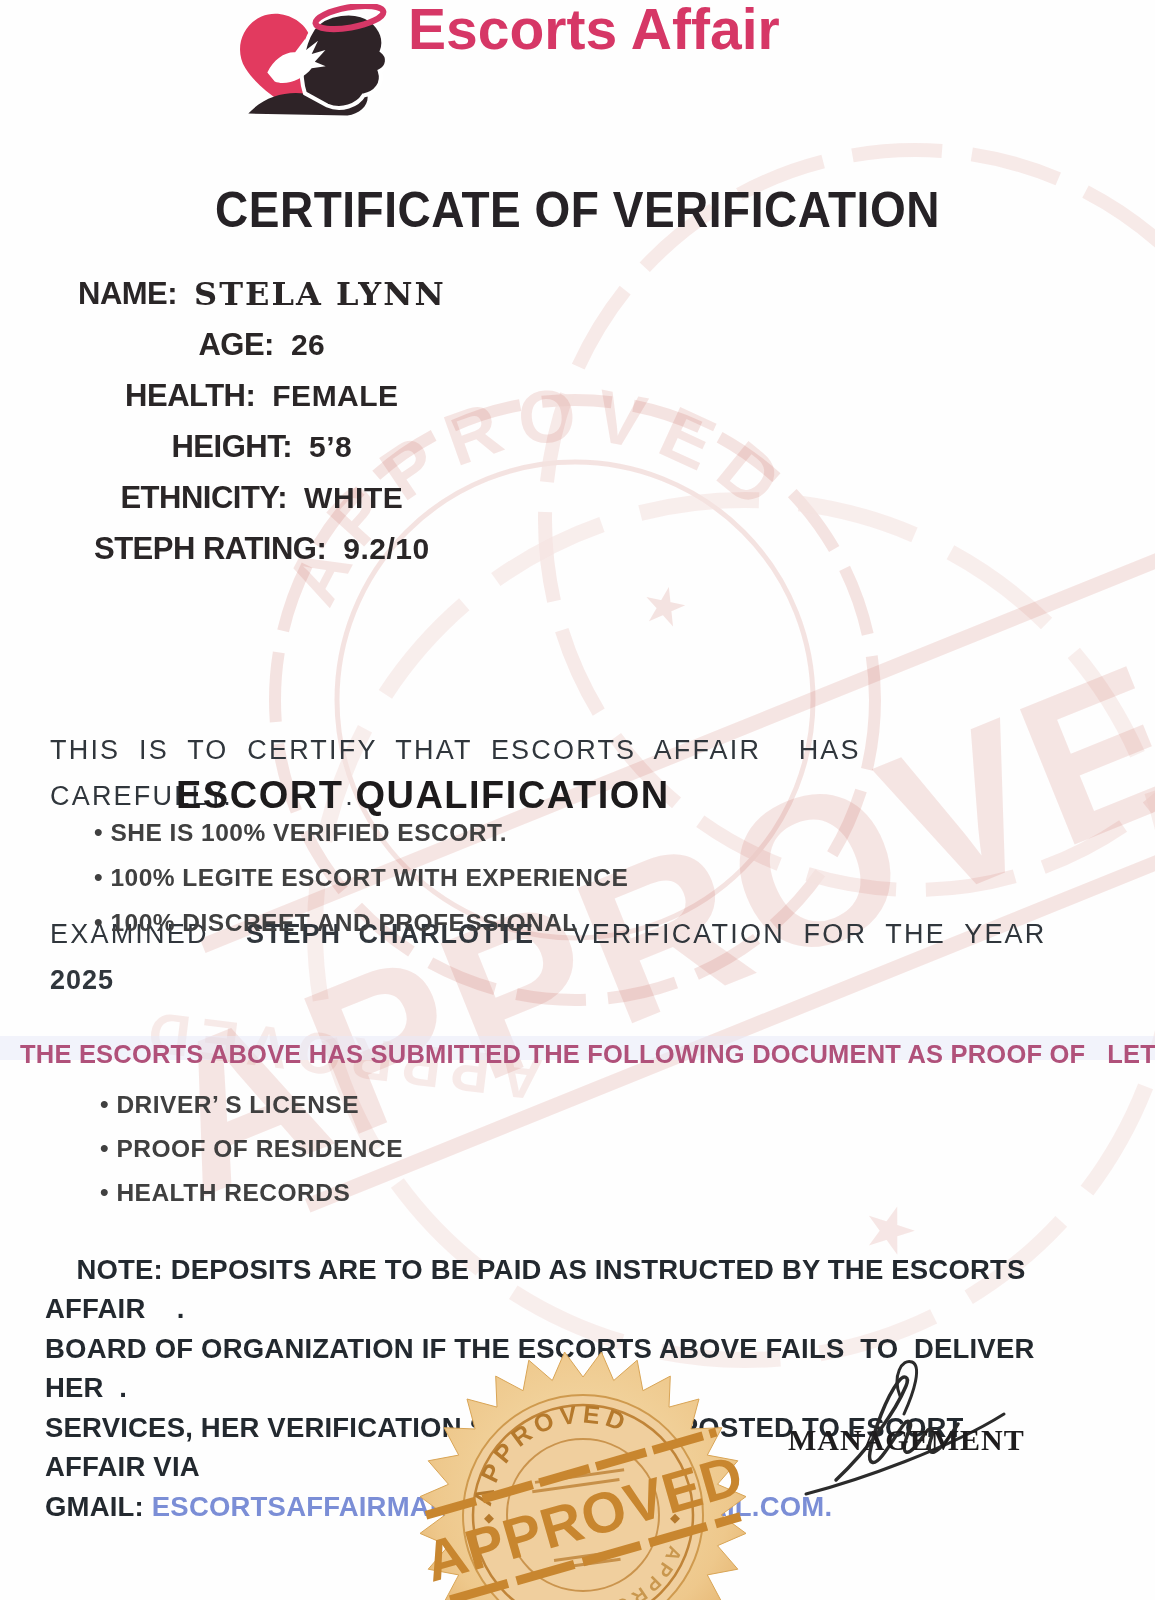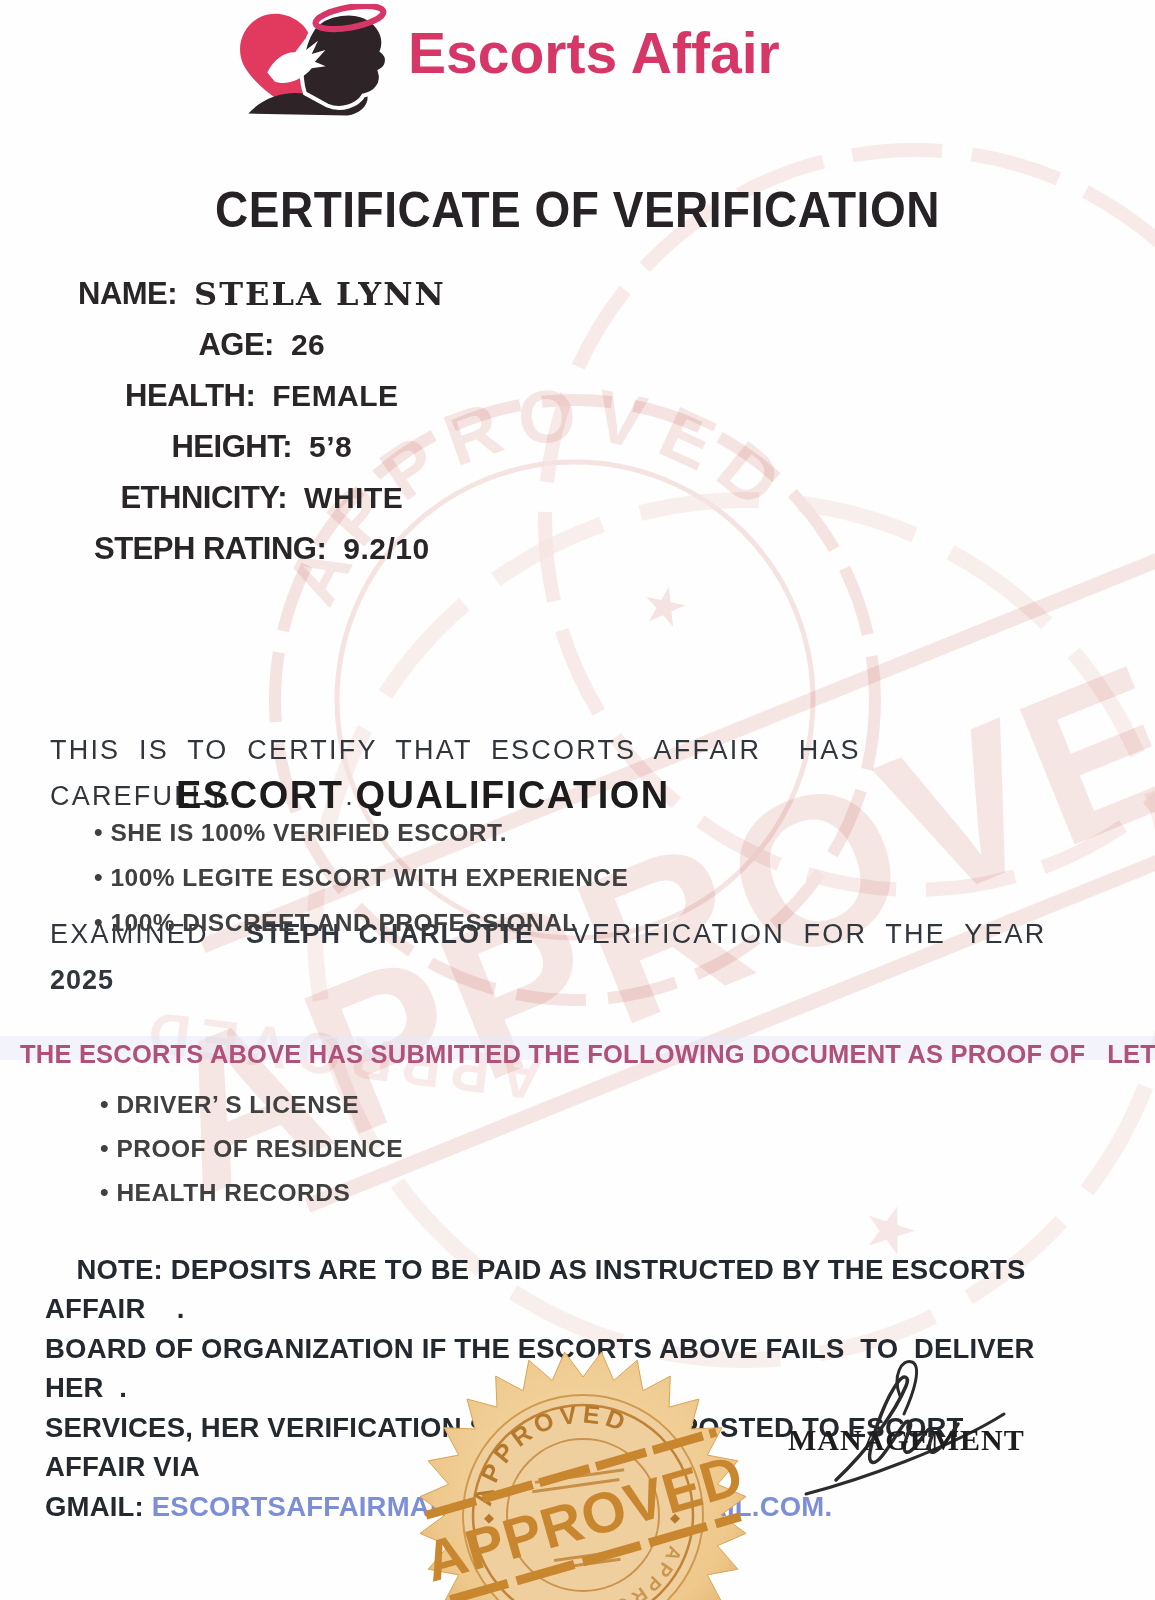--- a/index.html
+++ b/index.html
@@ -5,21 +5,21 @@
   html,body { margin:0; padding:0; background:#ffffff; }
   .page {
     position:relative; width:1155px; height:1600px;
     background:#fefefe; overflow:hidden;
     font-family:"Liberation Sans", sans-serif;
   }
   .layer { position:absolute; z-index:2; }
   .watermark { position:absolute; inset:0; z-index:0; pointer-events:none; }
 
   
-  .logo { left:220px; top:4px; height:114px; display:flex; align-items:center; gap:8px; }
+  .logo { left:220px; top:4px; height:114px; display:flex; gap:8px; }
   .logo-icon svg { width:180px; height:114px; display:block; }
   .wordmark { font-size:57px; font-weight:800; color:#d63766; letter-spacing:0; transform:translateY(-8px); }
 
   
   .title { left:0; top:182px; width:1155px; text-align:center; font-size:46px; font-weight:800;
            color:#262226; letter-spacing:0.5px; transform:scaleY(1.1); }
 
   
   .fields { left:78px; top:268px; }
   .field-row { height:51px; display:flex; align-items:center; color:#2a2627; font-weight:800;justify-content:center; }

